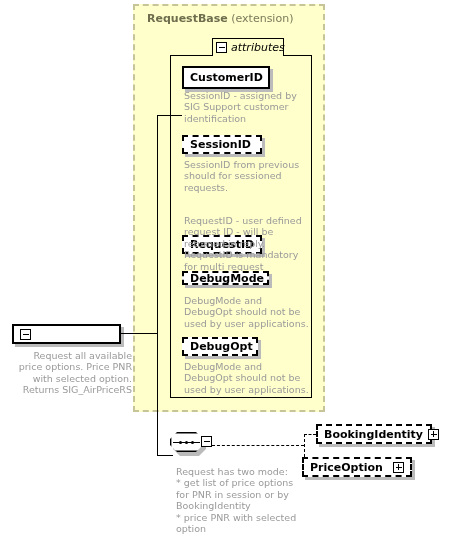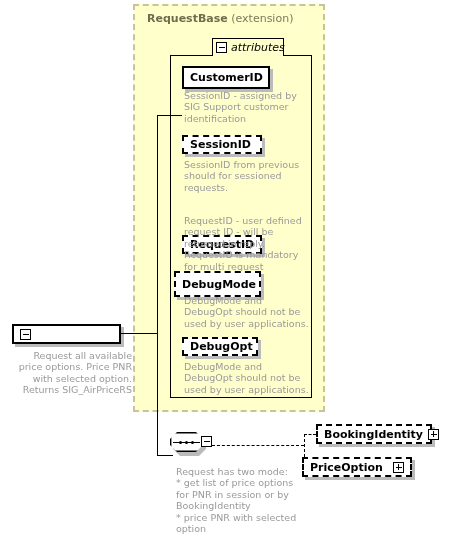--- a/index.html
+++ b/index.html
@@ -121,21 +121,21 @@
 <div class="abs node dashed" style="left:182px;top:135px;width:80px;height:19px;">
   <span>SessionID</span>
 </div>
 <div class="abs desc" style="left:184px;top:159px;width:126px;">SessionID from previous should for sessioned requests.</div>
 
 <div class="abs node dashed" style="left:182px;top:191px;width:80px;height:19px;margin-top:44px;">
   <span>RequestID</span>
 </div>
 <div class="abs desc" style="left:184px;top:215px;width:124px;">RequestID - user defined request ID - will be returned in reply. RequestID is mandatory for multi request</div>
 
-<div class="abs node dashed" style="left:174px;top:271px;width:87px;height:26px;">
+<div class="abs node dashed" style="left:182px;top:271px;width:87px;height:14px;">
   <span>DebugMode</span>
 </div>
 <div class="abs desc" style="left:184px;top:295px;width:126px;">DebugMode and DebugOpt should not be used by user applications.</div>
 
 <div class="abs node dashed" style="left:182px;top:337px;width:76px;height:19px;">
   <span>DebugOpt</span>
 </div>
 <div class="abs desc" style="left:184px;top:361px;width:126px;">DebugMode and DebugOpt should not be used by user applications.</div>
 
 <div class="abs node solid has-exp" style="left:12px;top:324px;width:109px;height:20px;">

